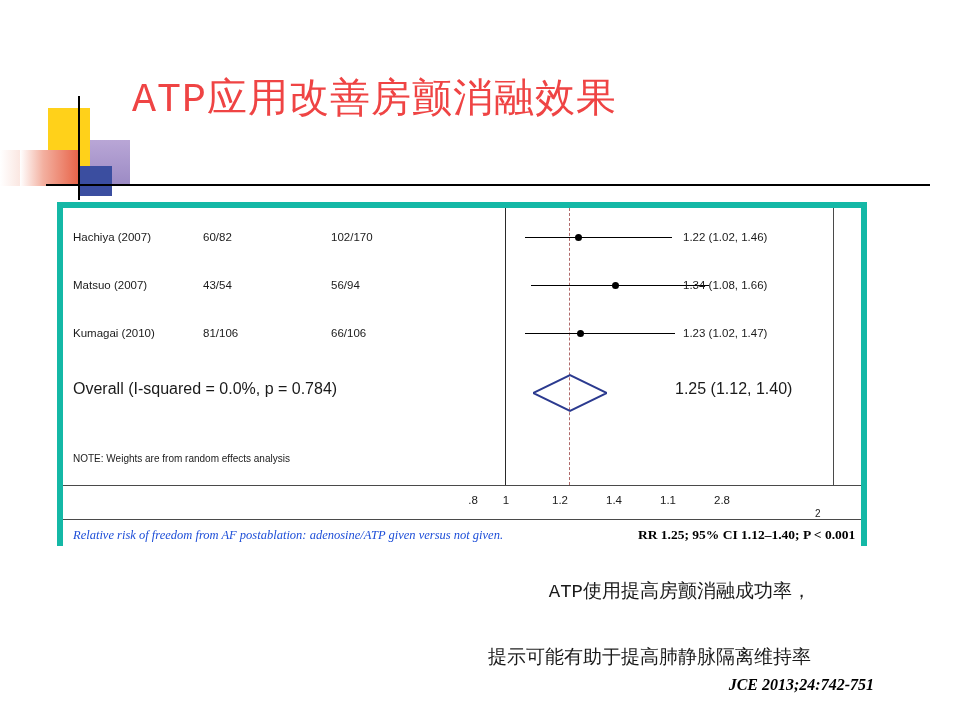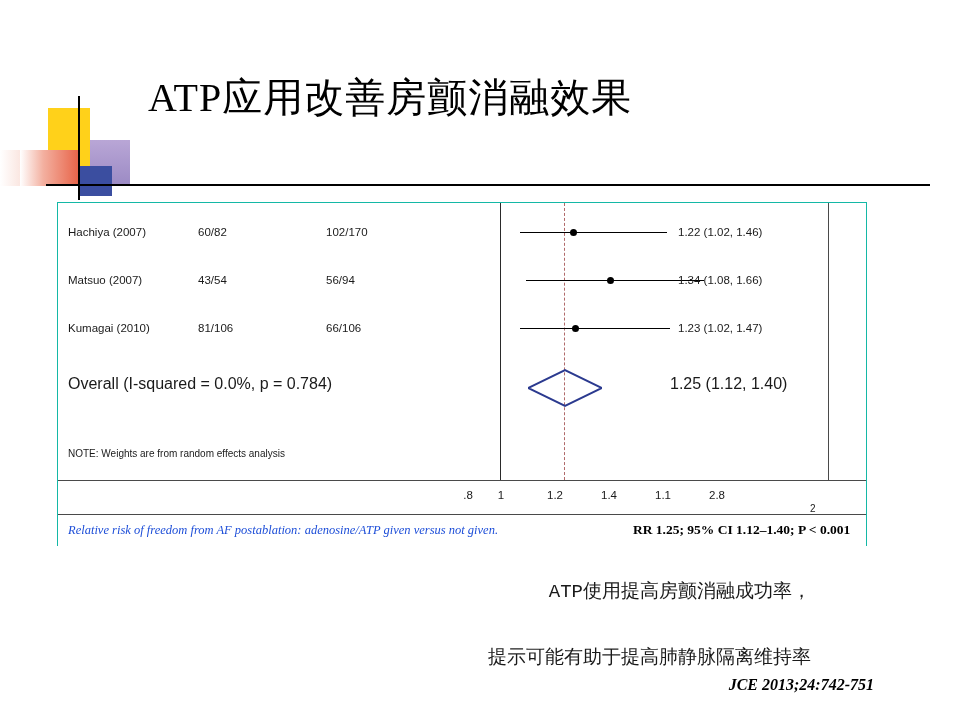--- a/index.html
+++ b/index.html
@@ -76,37 +76,37 @@
     left: 46px;
     top: 184px;
     width: 884px;
     height: 2px;
     background: #000000;
   }
 
   
   .title {
     position: absolute;
-    left: 148px;
+    left: 132px;
     top: 70px;
-    font-family: Liberation Serif, serif;
+    font-family: Liberation Mono, monospace;
     font-size: 40px;
-    color: #000000;
+    color: #ef4444;
     letter-spacing: 1px;
     white-space: nowrap;
   }
 
   
   .figure {
     position: absolute;
     left: 57px;
     top: 202px;
     width: 810px;
     height: 344px;
-    border: 1px solid #14b8a6;
+    border: 6px solid #14b8a6;
     background: #ffffff;
     box-sizing: border-box;
   }
   .plot-area {
     position: absolute;
     left: 0;
     top: 0;
     right: 0;
     height: 277px;
     box-sizing: border-box;

